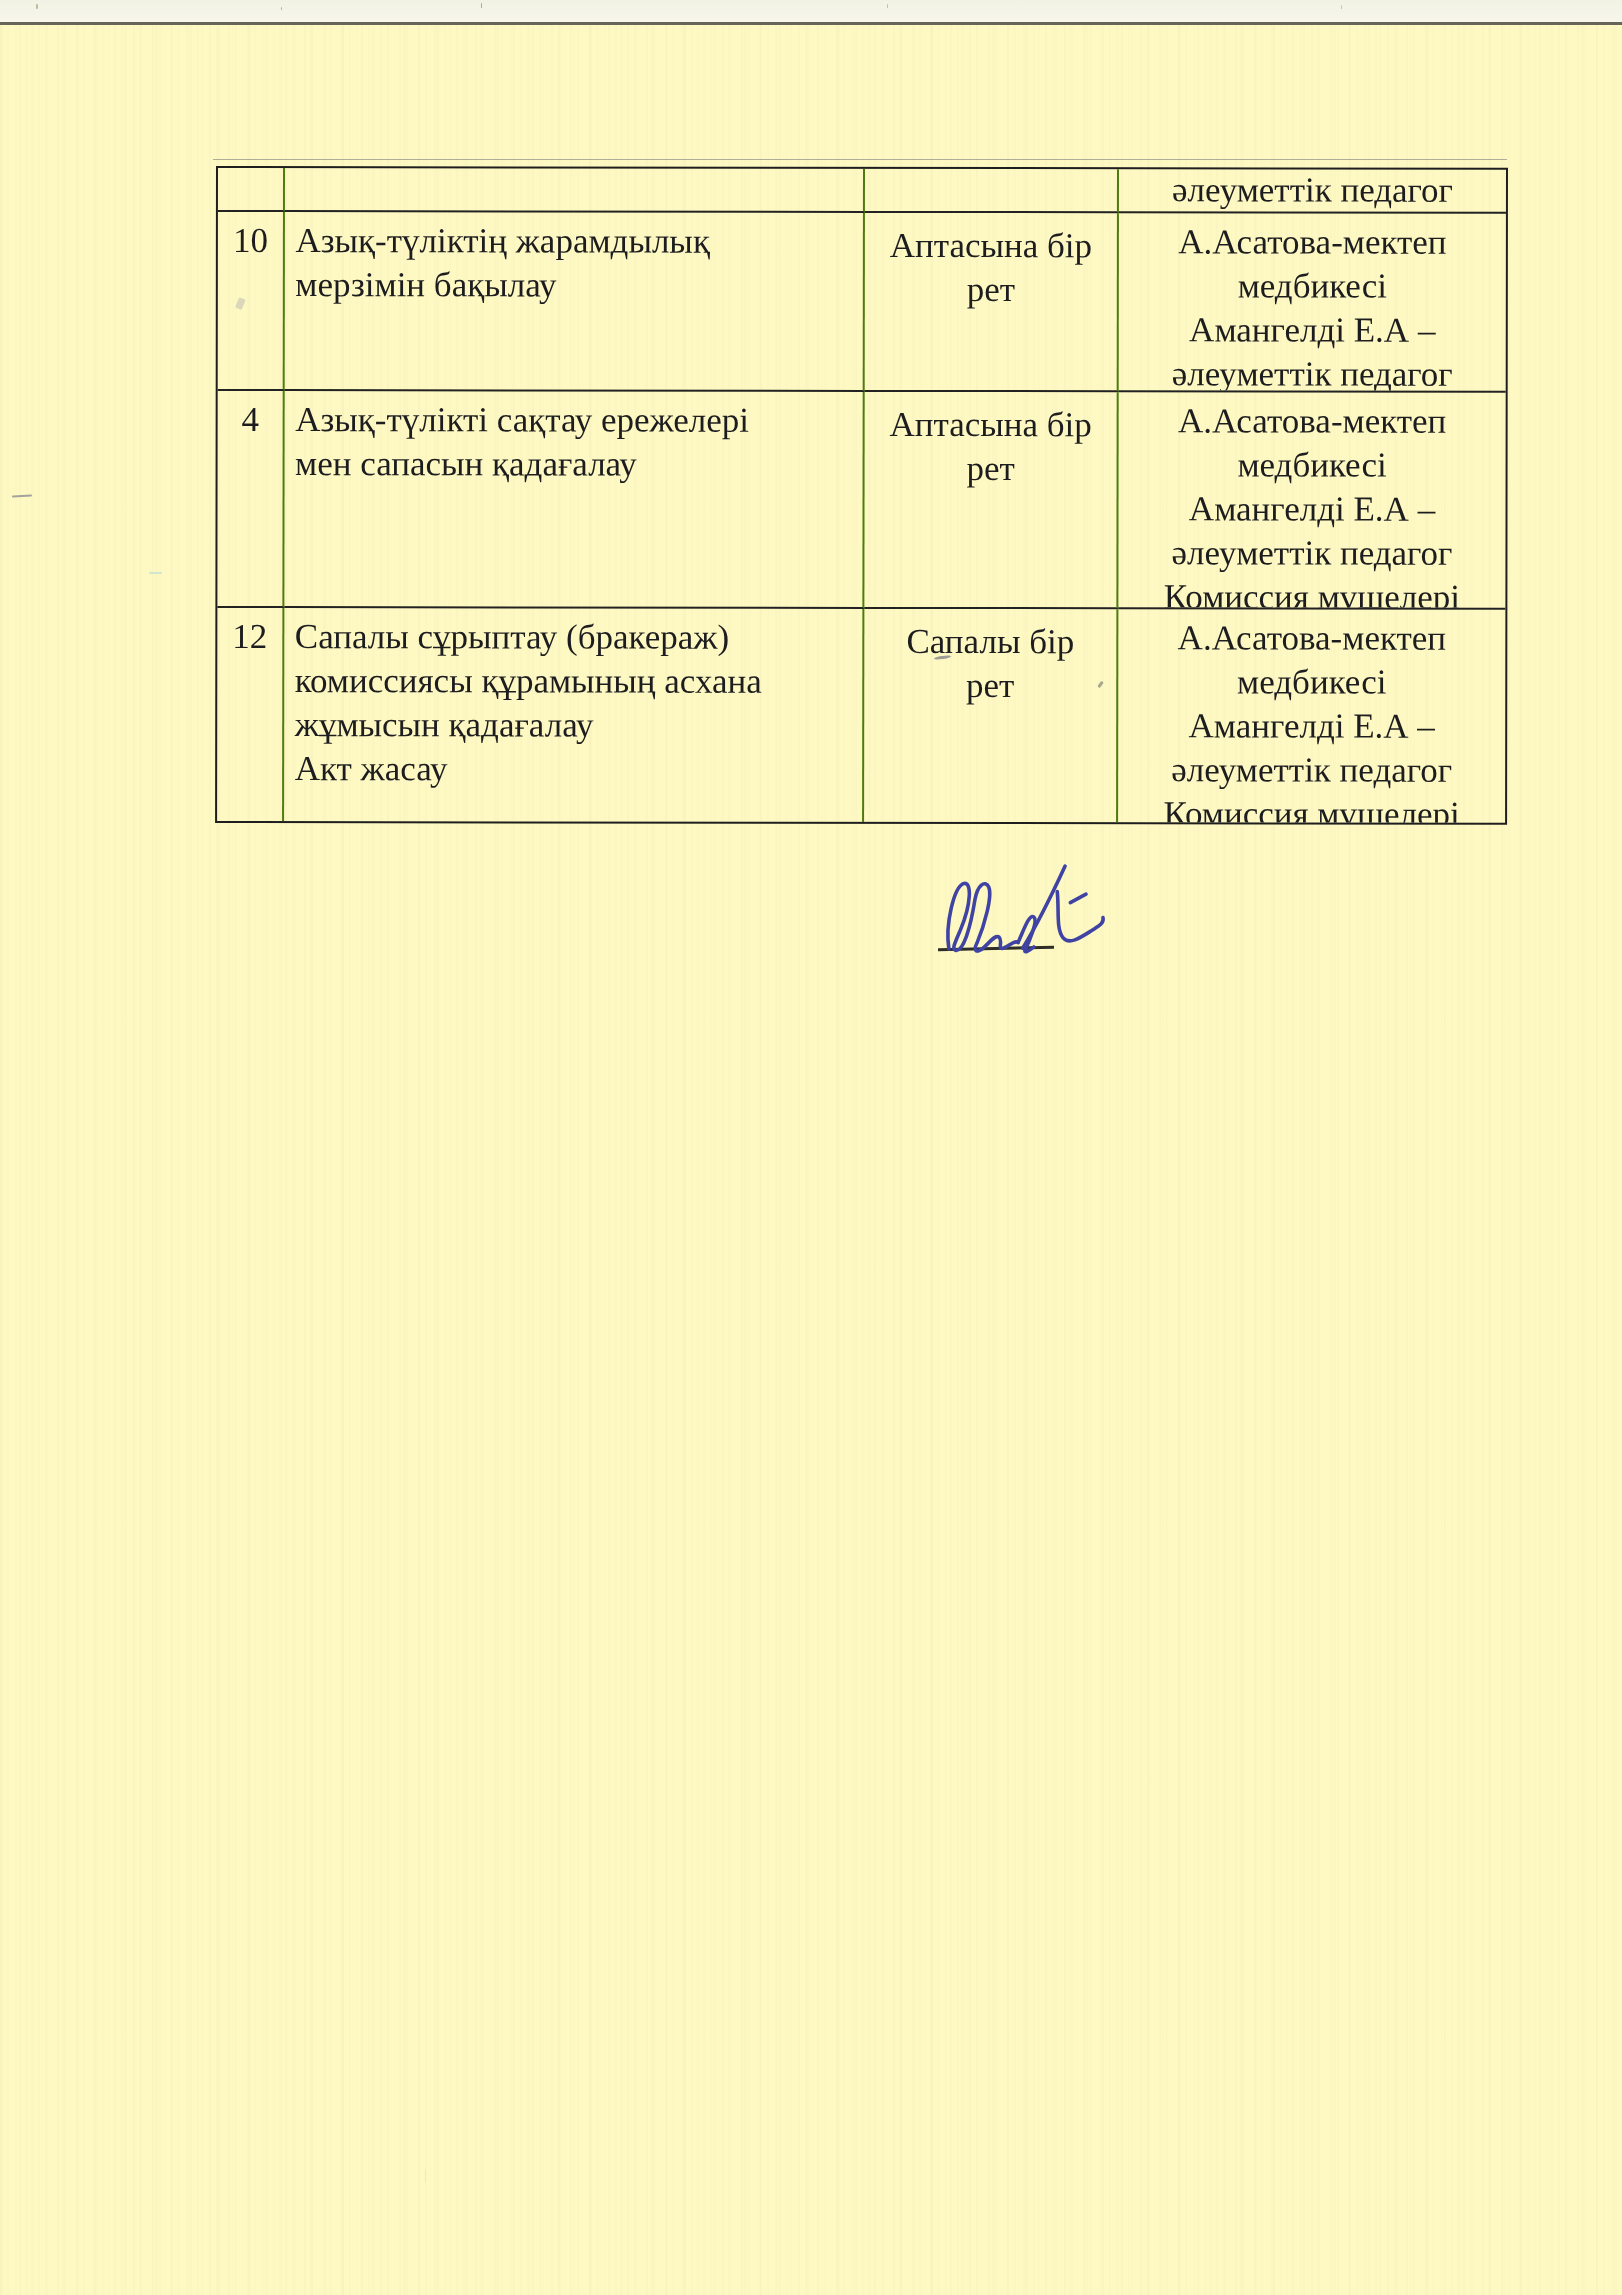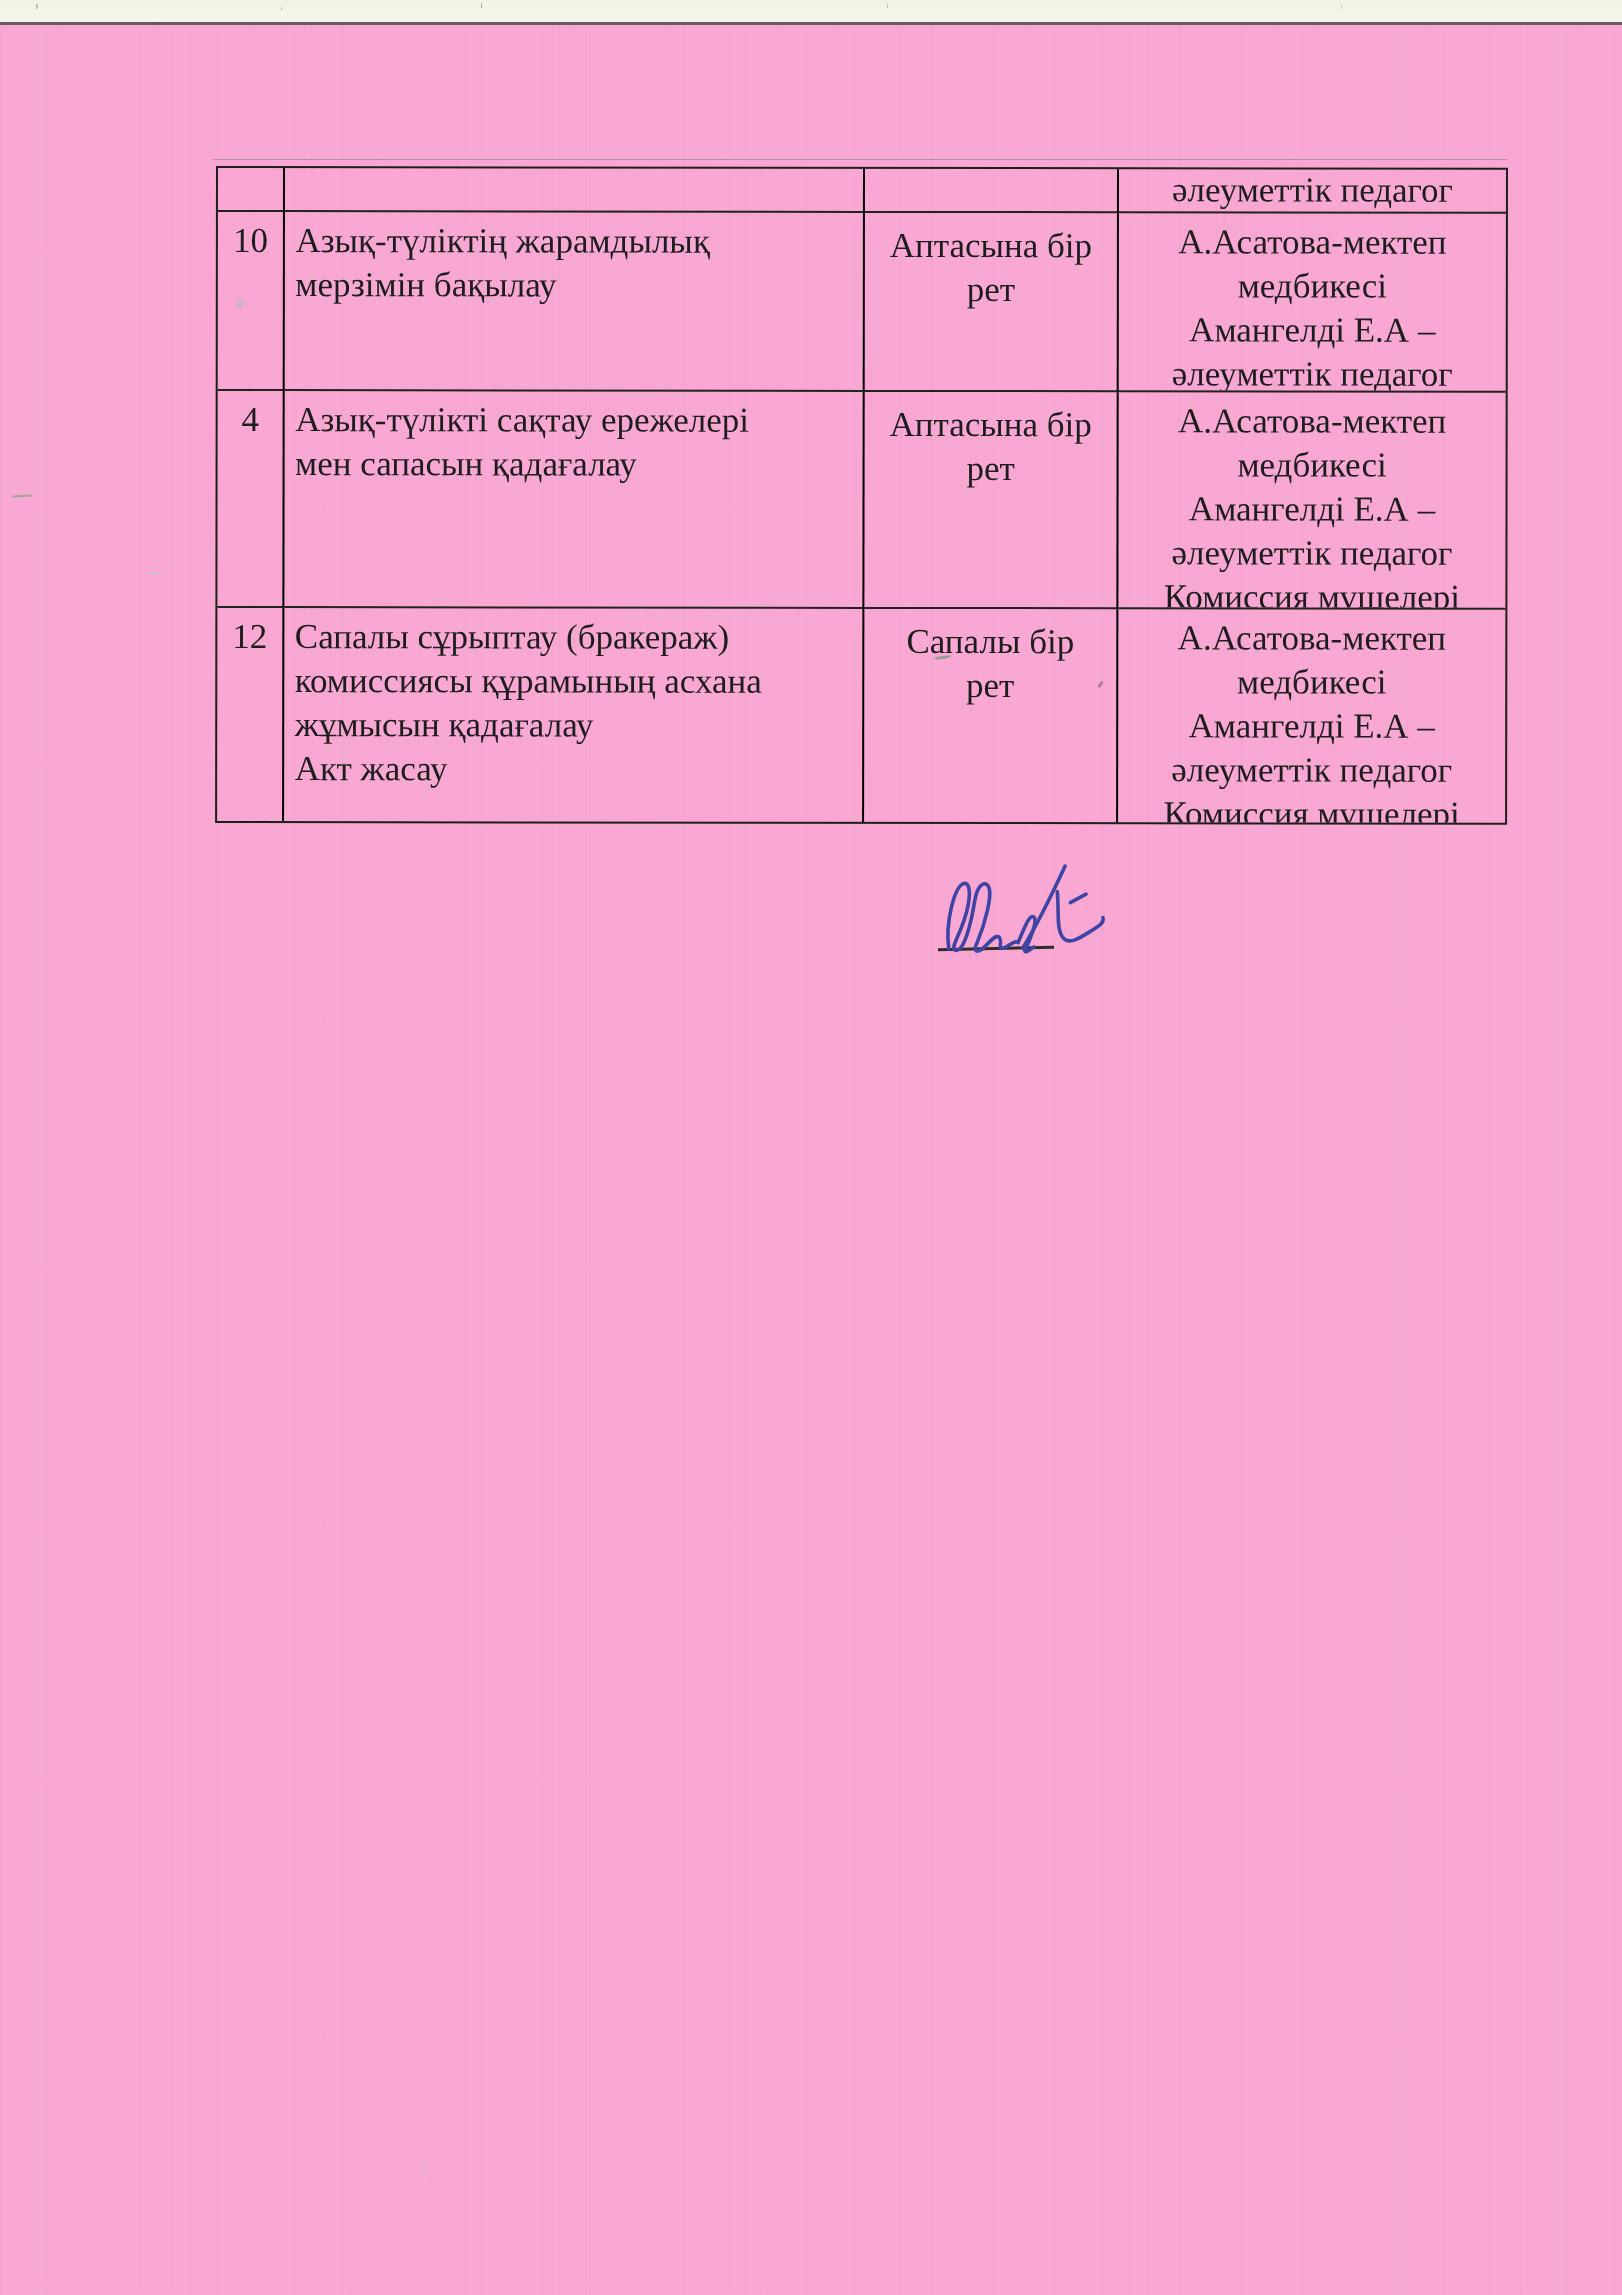--- a/index.html
+++ b/index.html
@@ -1,20 +1,20 @@
 <!DOCTYPE html>
 <html style="font-size:10.5px"><head>
 <meta charset="utf-8">
 <style>
   html, body { margin: 0; padding: 0; background: #fbfbf8; }
   .page {
     position: relative;
     width: 1623px;
     height: 2295px;
-    background: #f9a8d4;
+    background: #fef9c3;
     overflow: hidden;
     font-family: "Liberation Serif", "DejaVu Serif", serif;
     color: #1d1d1f;
   }
   
   .page::before {
     content: "";
     position: absolute;
     inset: 0;
     background-image:
@@ -44,21 +44,21 @@
     background: transparent;
     transform: rotate(0.08deg);
     transform-origin: left top;
   }
   .table-echo-line {
     position: absolute; left: 213px; top: 159px; width: 1294px; height: 1.3px;
     background: #8d8d86; opacity: 0.7;
   }
   .cell {
     box-sizing: border-box;
-    border-right: 2px solid #000000;
+    border-right: 2px solid #4d7c0f;
     border-bottom: 2px solid #222;
     font-size: 35px;
     line-height: 44px;
     white-space: pre-line;
     overflow: hidden;
   }
   .cell.last-col { border-right: none; }
   .cell.last-row { border-bottom: none; }
   .num-cell  { text-align: center; padding-top: 6.5px; }
   .task-cell { text-align: left; padding: 6.5px 9.2px 0 10.5px; }

